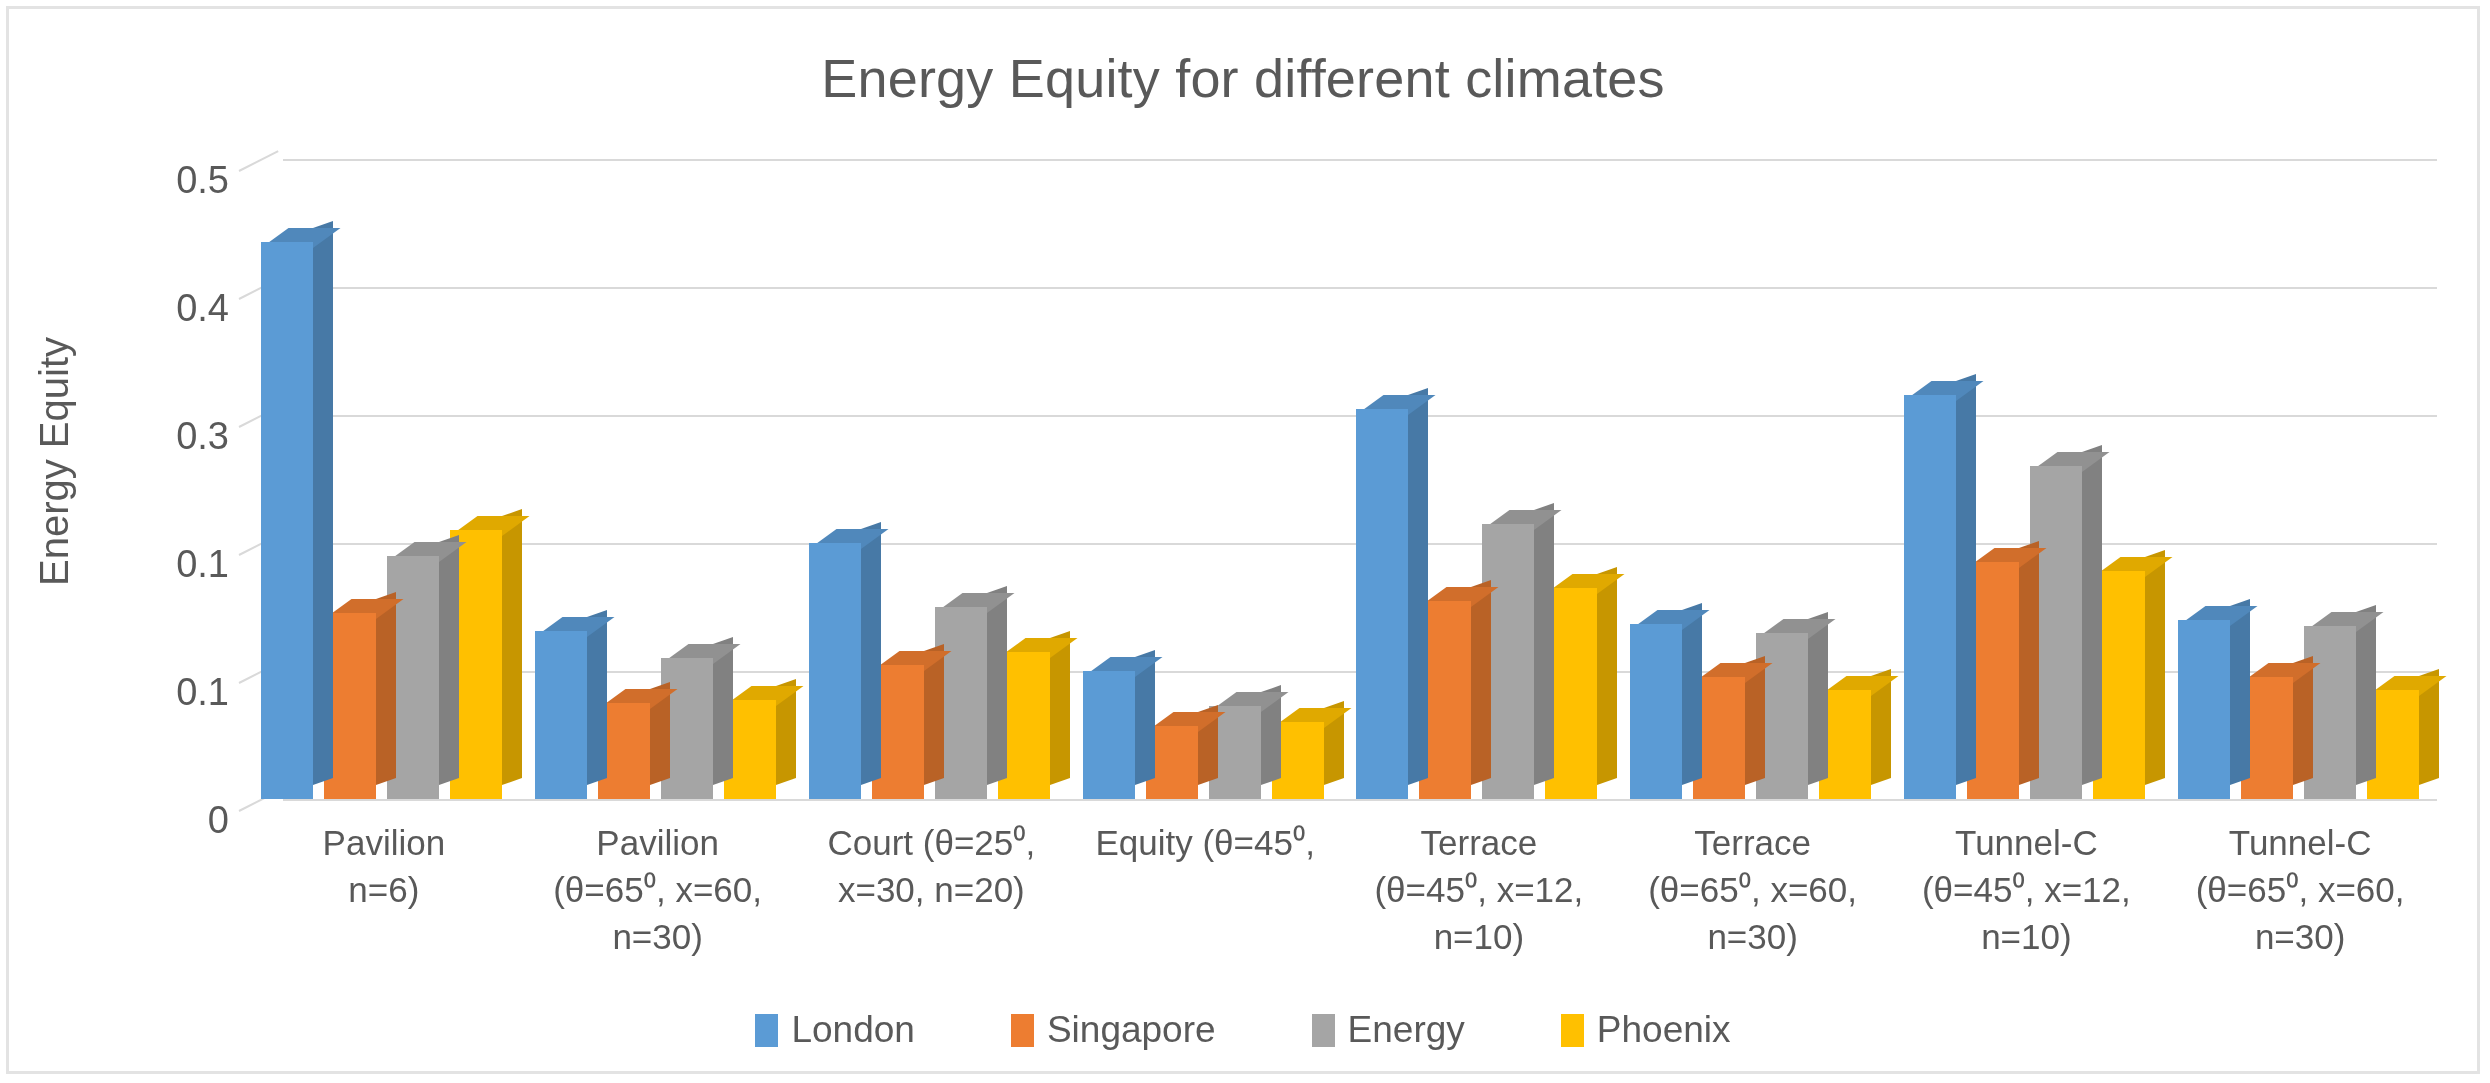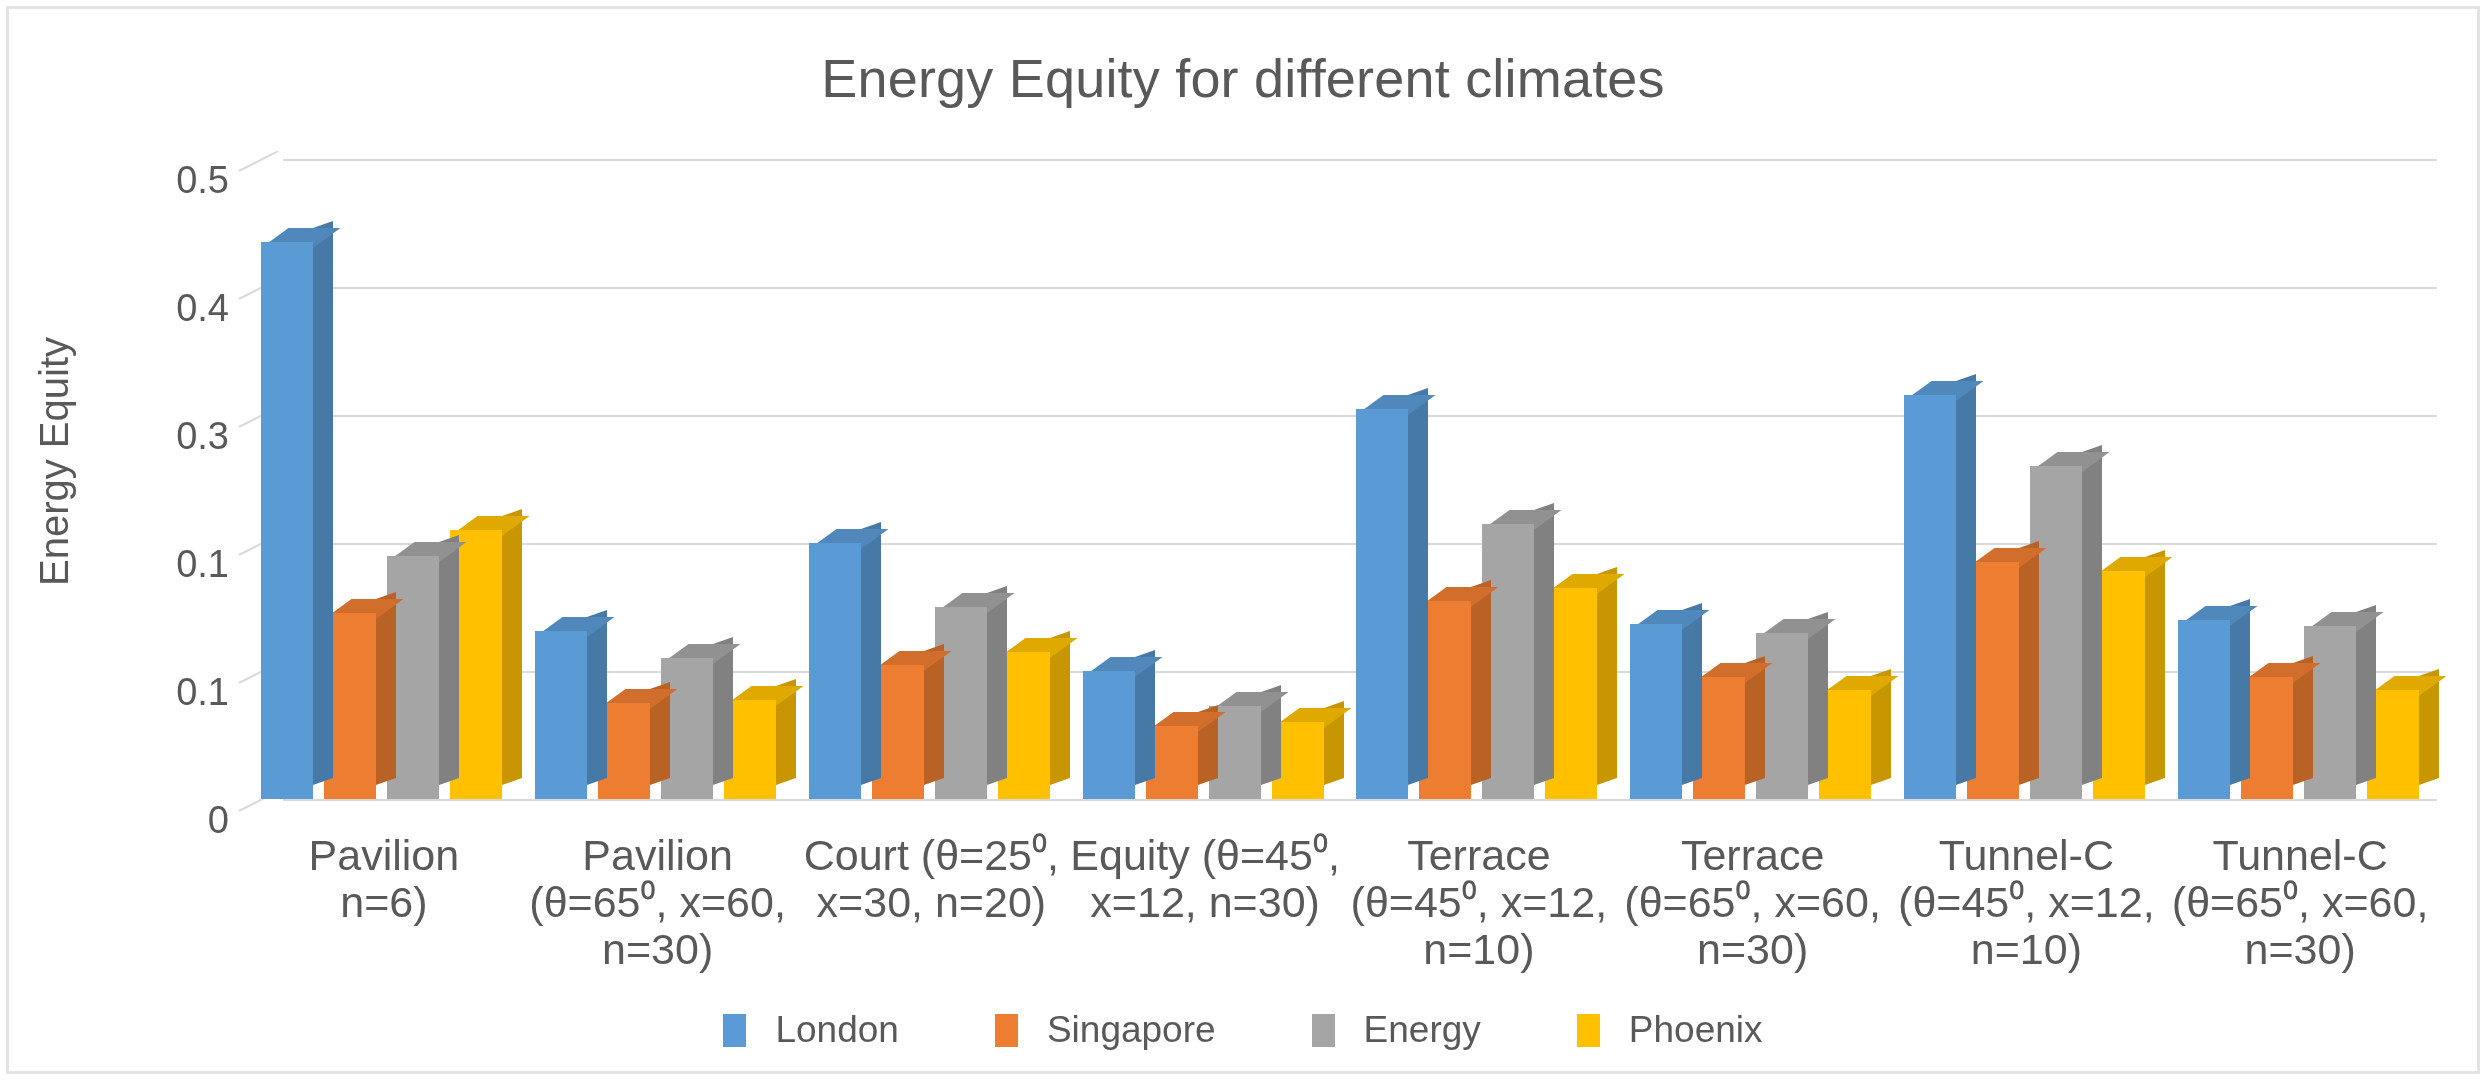--- a/index.html
+++ b/index.html
@@ -137,42 +137,42 @@
   
   #category-labels {
     position: absolute;
     left: 238px;
     top: 806px;
     width: 2190px;
     height: 185px;
   }
   .cat-label {
     position: absolute;
-    top: 17px;
+    top: 4px;
     text-align: center;
-    font-size: 43px;
+    font-size: 35px;
     line-height: 47px;
     color: #595959;
   }
 
   
   #legend {
     position: absolute;
     left: 0;
     top: 1000px;
     width: 100%;
     display: flex;
     justify-content: center;
     align-items: center;
     gap: 96px;
   }
   .legend-item {
     display: flex;
     align-items: center;
-    gap: 29px;
+    gap: 13px;
   }
   .legend-swatch {
     width: 23px;
     height: 33px;
     display: inline-block;
   }
   .legend-text {
     font-size: 37px;
     color: #595959;
     white-space: nowrap;
@@ -400,21 +400,20 @@
         <div>Pavilion</div>
         <div>(θ=65⁰, x=60,</div>
         <div>n=30)</div>
       </div>
       <div class="cat-label" style="left: 547.5px; width: 273.75px;">
         <div>Court (θ=25⁰,</div>
         <div>x=30, n=20)</div>
       </div>
       <div class="cat-label" style="left: 821.25px; width: 273.75px;">
         <div>Equity (θ=45⁰,</div>
-        <div>x=12, n=30)</div>
       </div>
       <div class="cat-label" style="left: 1095px; width: 273.75px;">
         <div>Terrace</div>
         <div>(θ=45⁰, x=12,</div>
         <div>n=10)</div>
       </div>
       <div class="cat-label" style="left: 1368.75px; width: 273.75px;">
         <div>Terrace</div>
         <div>(θ=65⁰, x=60,</div>
         <div>n=30)</div>

